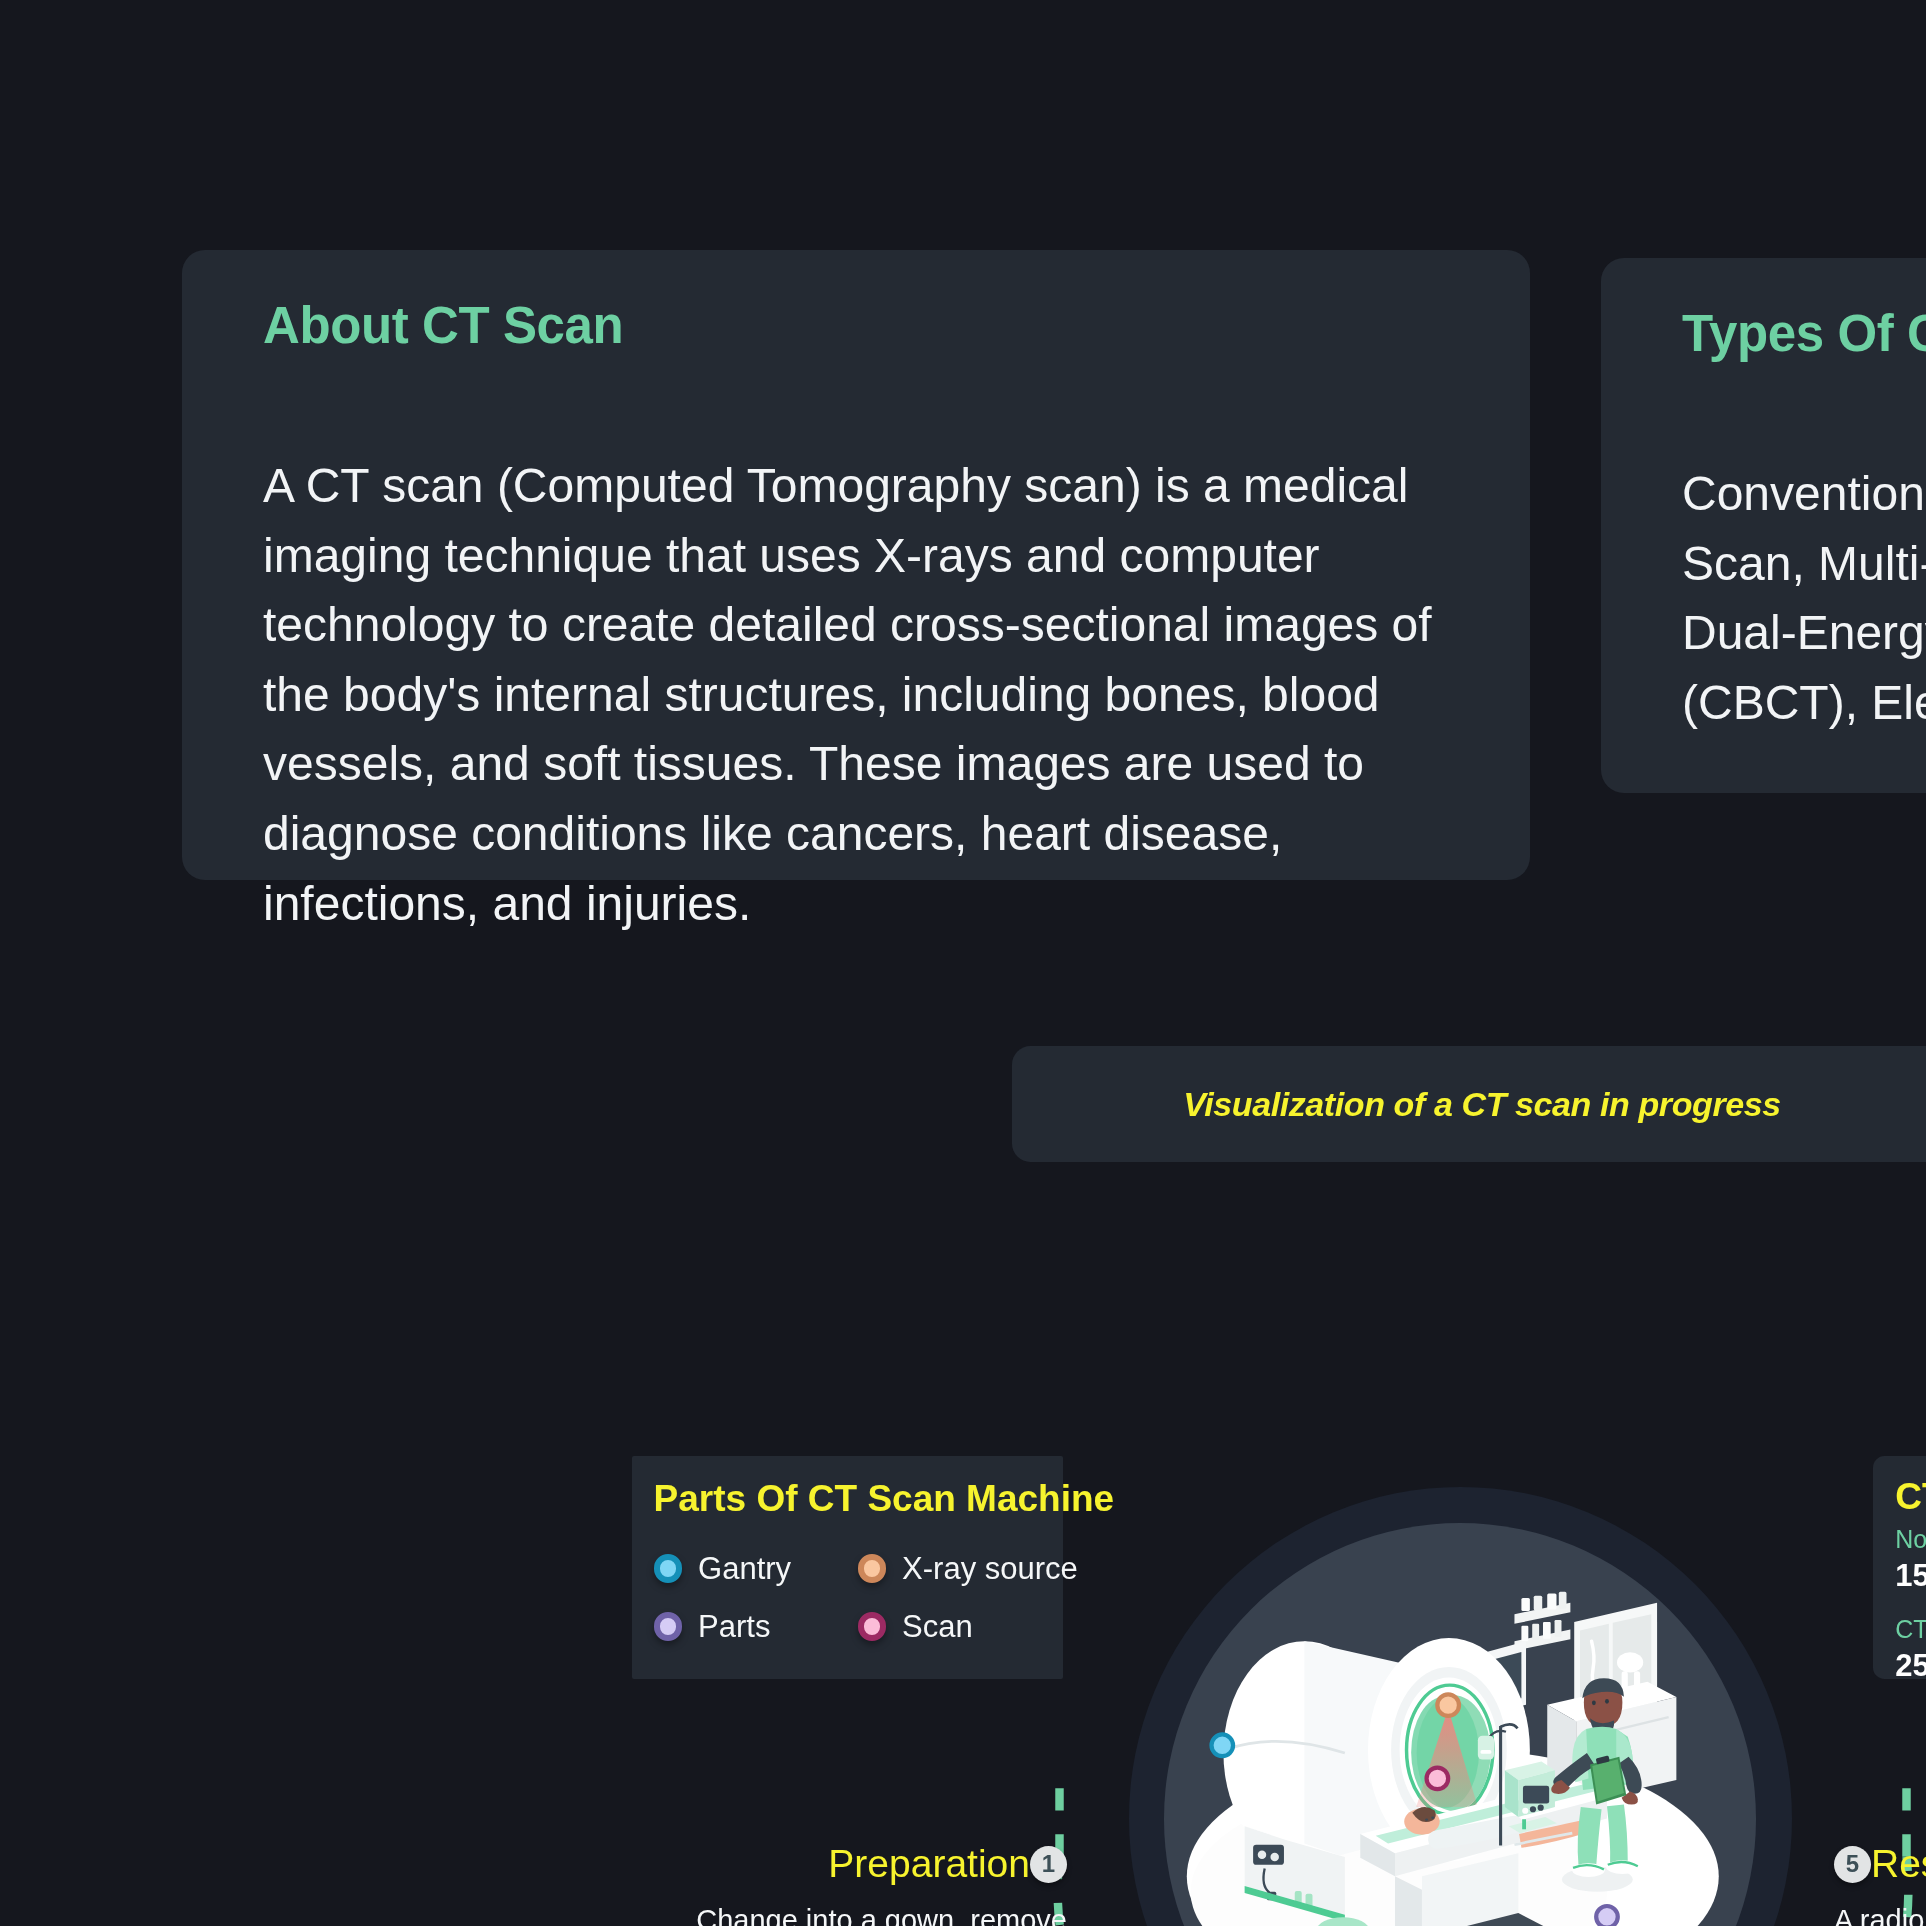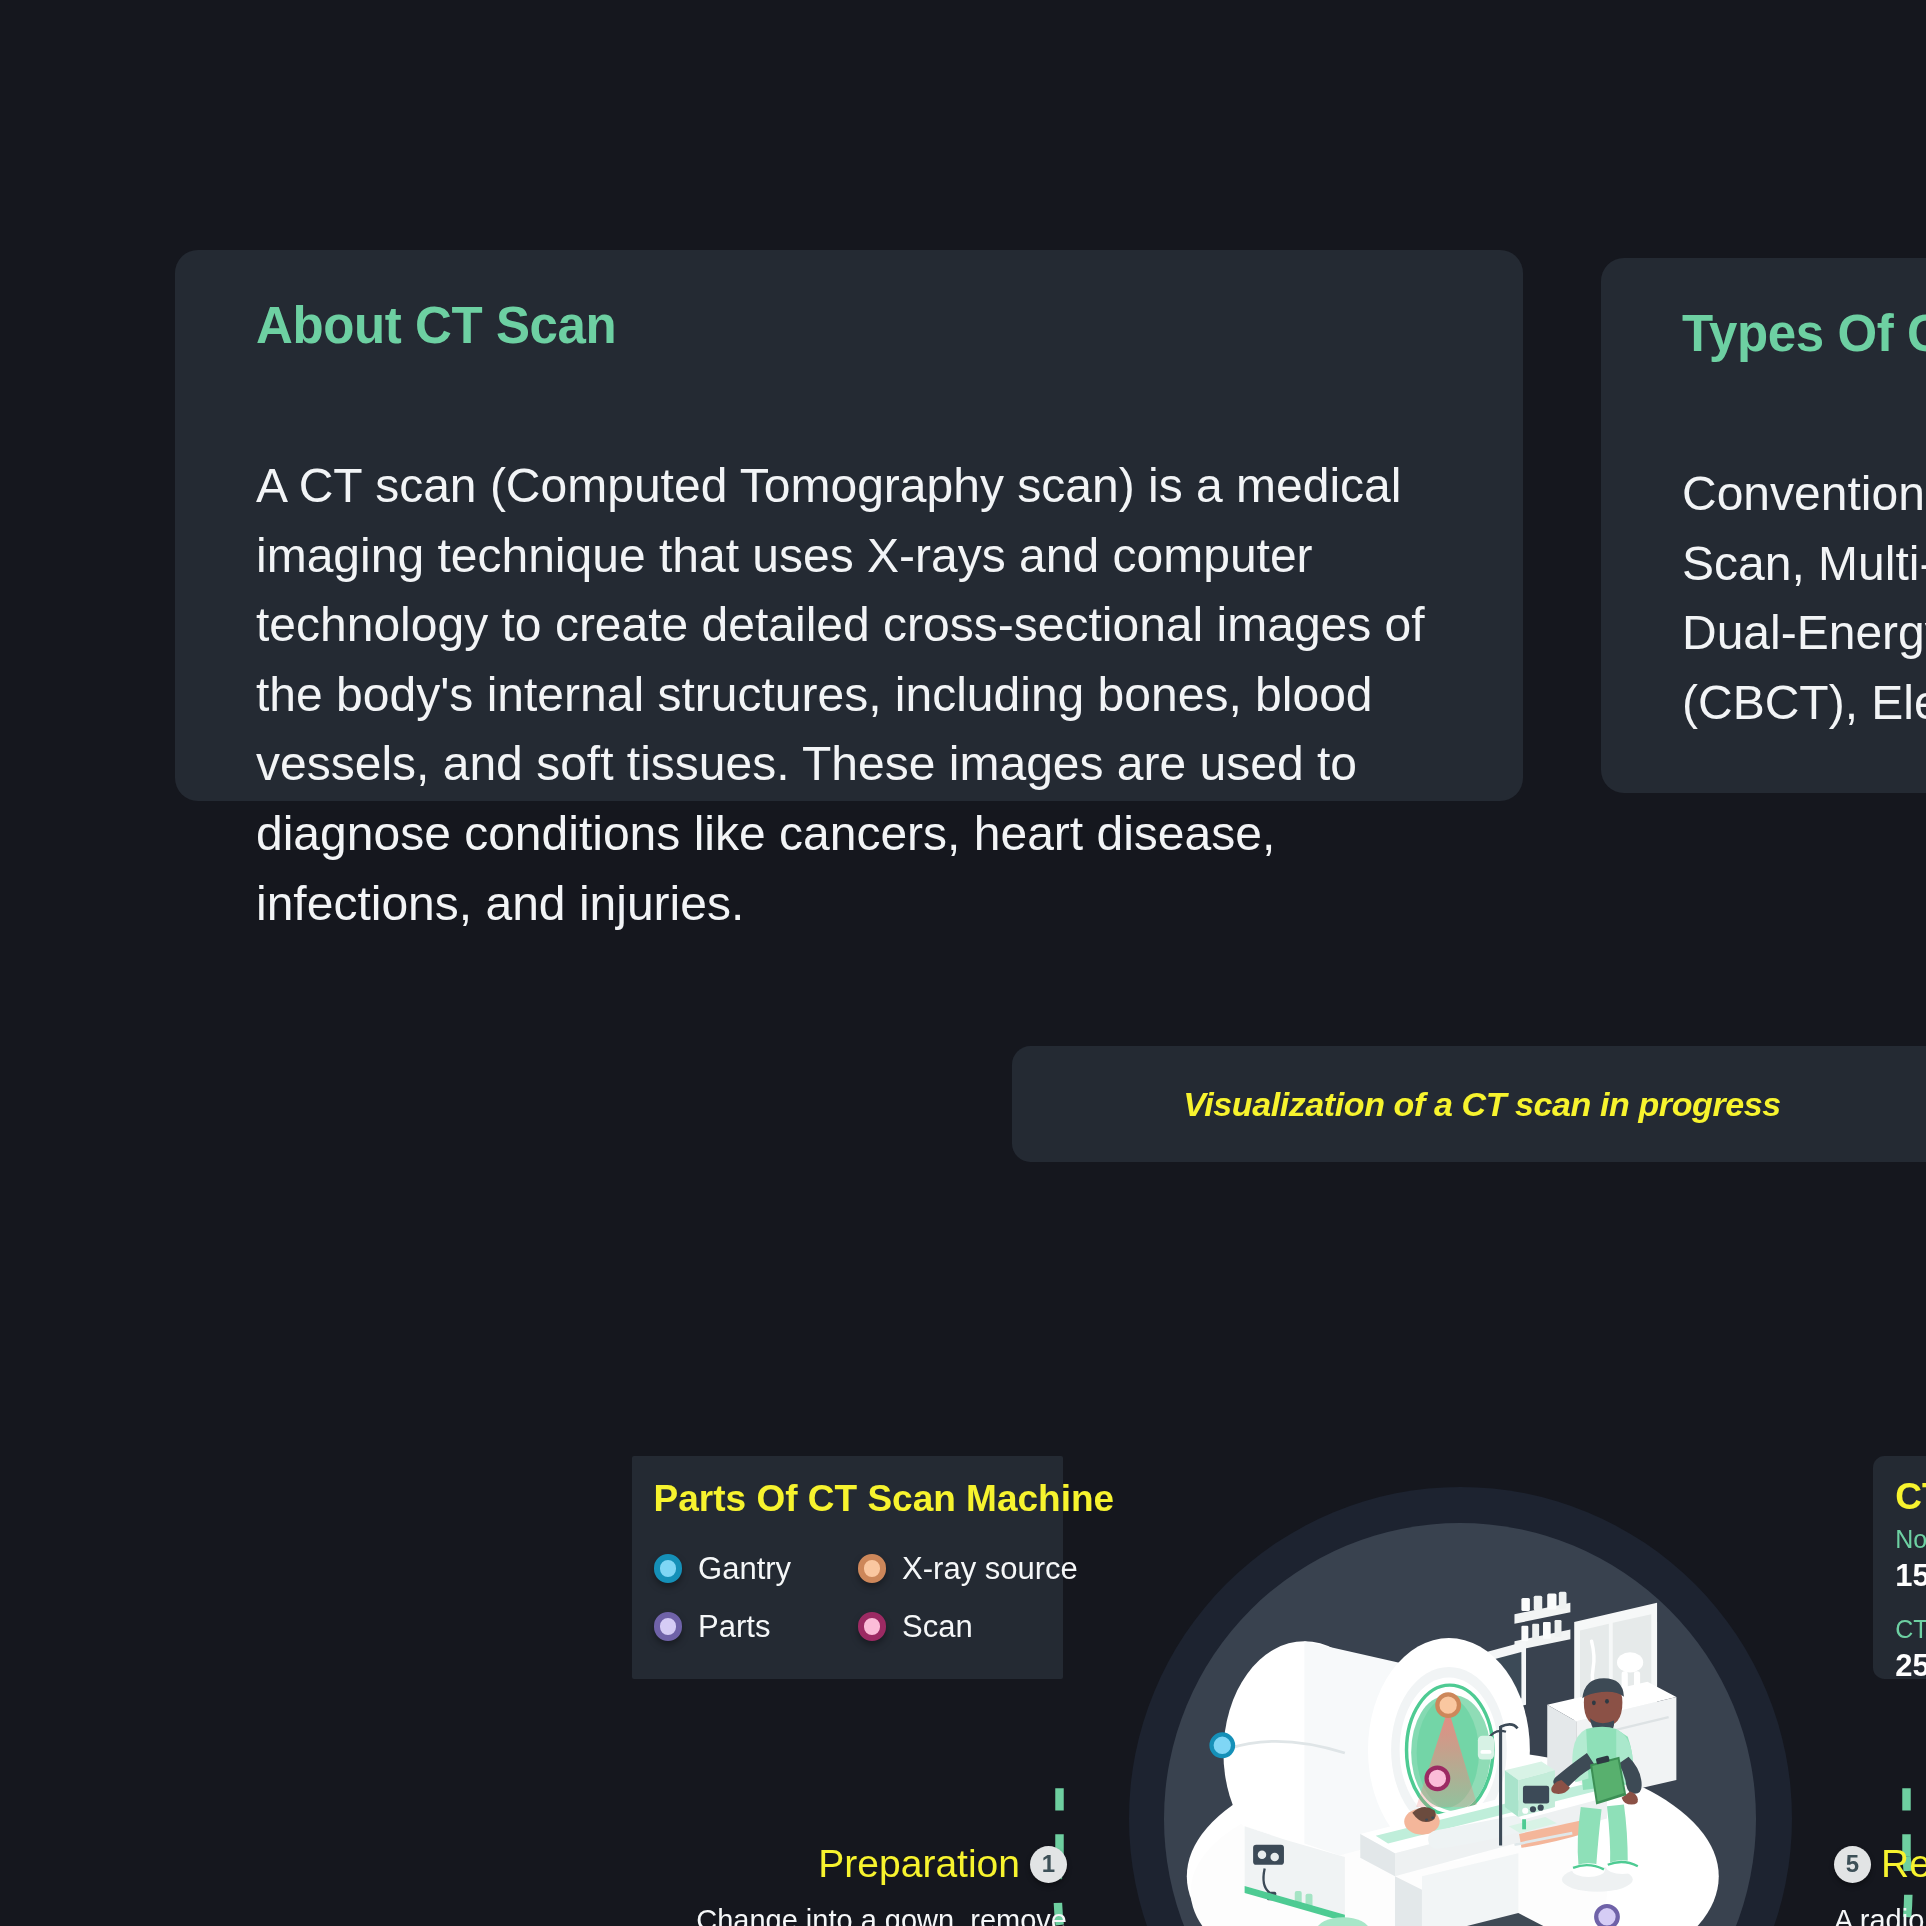--- a/index.html
+++ b/index.html
@@ -11,21 +11,21 @@
   }
   .page { position: relative; width: 2959px; height: 2843px; }
 
   
   .info-card {
     position: absolute;
     background: #242a33;
     border-radius: 23px;
     padding: 46px 81px;
   }
-  #card-about { left: 175px;  top: 250px;  width: 1348px; height: 551px; }
+  #card-about { left: 182px;  top: 250px;  width: 1348px; height: 630px; }
   #card-types { left: 1601px; top: 258px;  width: 1198px; height: 535px; }
 
   .card-title {
     color: #6dd0a2;
     font-size: 51px;
     font-weight: 700;
     letter-spacing: -0.4px;
     margin-bottom: 96px;
     white-space: nowrap;
   }
@@ -107,21 +107,21 @@
   }
   #duration-panel .panel-title {
     color: #f7f32e; font-size: 37px; font-weight: 700; margin-bottom: 7px; white-space: nowrap;
   }
   .dur-label { color: #6dd0a2; font-size: 25px; font-weight: 400; white-space: nowrap; }
   .dur-value { color: #ffffff; font-size: 31px; font-weight: 700; white-space: nowrap; margin-top: 3.9px; }
   .dur-gap { height: 21.6px; }
 
   
   .step { position: absolute; }
-  .step-head { display: flex; align-items: center; gap: 10px; }
+  .step-head { display: flex; align-items: center; }
   .step-title { color: #f7f32e; font-size: 39px; font-weight: 400; white-space: nowrap; }
   .step-badge {
     width: 37px; height: 37px; border-radius: 50%;
     background: #e2e4e5; color: #3d5058;
     font-size: 24px; font-weight: 700;
     display: flex; align-items: center; justify-content: center;
     flex: 0 0 auto;
     box-shadow: 0 3.1px 5.4px rgba(0,0,0,.35);
   }
   .step-desc { color: #f5f7f8; font-size: 29px; line-height: 1.52; font-weight: 400; margin-top: 11.6px; }

